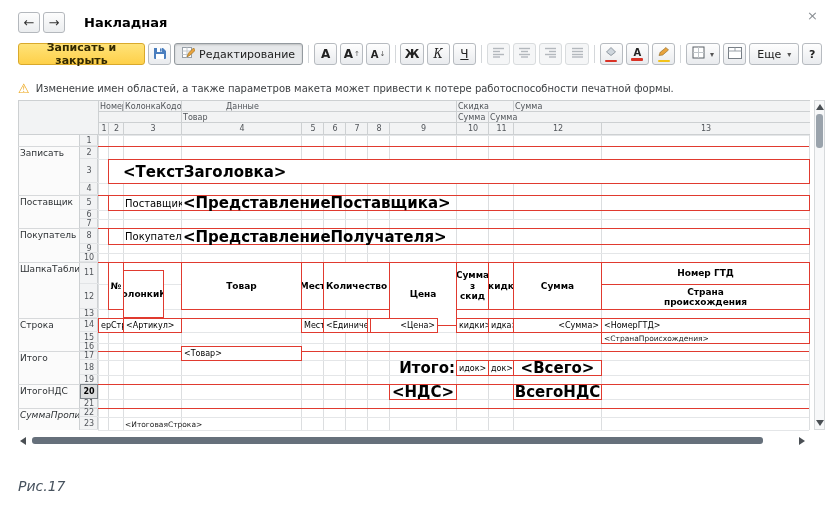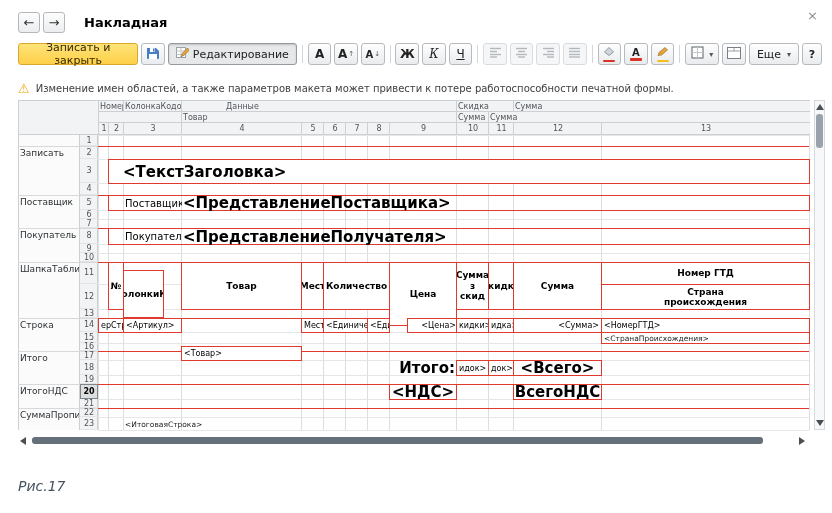--- a/index.html
+++ b/index.html
@@ -5,21 +5,21 @@
   html,body{margin:0;padding:0;}
   body{width:832px;height:513px;background:#fff;font-family:"DejaVu Sans","Liberation Sans",sans-serif;position:relative;overflow:hidden;}
 
   .titlebar{position:absolute;left:18px;top:10px;width:800px;height:24px;display:flex;align-items:center;}
   .navbtn{width:22px;height:21px;margin-right:3px;border:1px solid #b4b8bd;border-radius:3px;background:linear-gradient(#fdfdfd,#ebedef);font-size:13px;color:#333;display:flex;align-items:center;justify-content:center;padding:0;font-family:inherit;}
   .wtitle{margin-left:16px;font-size:13px;font-weight:bold;color:#000;}
   .closex{position:absolute;right:0;top:-2px;font-size:13px;color:#8a8f94;cursor:default;}
 
   .toolbar{position:absolute;left:18px;top:42px;width:804px;height:24px;display:flex;align-items:center;gap:3px;}
   .tbtn{height:22px;border:1px solid #b7bbc0;border-radius:3px;background:linear-gradient(#fefefe,#e9ebee);font-size:11px;color:#222;display:inline-flex;align-items:center;justify-content:center;padding:0 7px;box-sizing:border-box;font-family:inherit;}
-  .yellow{background:linear-gradient(#ffe379,#fed049);border-color:#d9a92c;font-weight:normal;color:#332900;}
+  .yellow{background:linear-gradient(#ffe379,#fed049);border-color:#d9a92c;font-weight:bold;color:#332900;}
   .iconb{width:26px;padding:0;}
   .pressed{background:#e6e8ea;border-color:#949a9f;box-shadow:inset 0 1px 2px rgba(0,0,0,.18);gap:4px;}
   .sep{width:1px;height:18px;background:#d4d7da;margin:0 2px;}
   .fbold{font-weight:bold;font-size:12px;}
   .fital{font-style:italic;font-family:"DejaVu Serif","Liberation Serif",serif;font-size:12px;}
   .fund{text-decoration:underline;font-size:12px;}
   .dis{color:#b7bbc0;background:#f5f6f7;border-color:#d9dcde;}
   .sizemark{font-size:7px;margin-left:1px;color:#555;}
   .colbtn{flex-direction:column;gap:1px;width:26px;padding:2px 0;}
   .cbar{width:12px;height:3px;border-radius:1px;}
@@ -314,21 +314,21 @@
     <div class="asep" style="position: absolute; left: 0px; top: 218px; width: 80px; height: 1px;"></div>
     <div class="aname" style="position: absolute; left: 0px; top: 219px; width: 59px; height: 12px;">Строка</div>
     <div class="rln" style="position: absolute; left: 80px; top: 218px; width: 711px; height: 1px;"></div>
     <div class="asep" style="position: absolute; left: 0px; top: 251px; width: 80px; height: 1px;"></div>
     <div class="aname" style="position: absolute; left: 0px; top: 252px; width: 59px; height: 12px;">Итого</div>
     <div class="rln" style="position: absolute; left: 80px; top: 251px; width: 711px; height: 1px;"></div>
     <div class="asep" style="position: absolute; left: 0px; top: 284px; width: 80px; height: 1px;"></div>
     <div class="aname" style="position: absolute; left: 0px; top: 285px; width: 59px; height: 12px;">ИтогоНДС</div>
     <div class="rln" style="position: absolute; left: 80px; top: 284px; width: 711px; height: 1px;"></div>
     <div class="asep" style="position: absolute; left: 0px; top: 308px; width: 80px; height: 1px;"></div>
-    <div class="aname" style="position: absolute; left: 0px; top: 309px; width: 59px; height: 12px;">СуммаПропи</div>
+    <div class="aname" style="position: absolute; left: 0px; top: 309px; width: 59px; height: 12px; font-style: italic;">СуммаПропи</div>
     <div class="rln" style="position: absolute; left: 80px; top: 308px; width: 711px; height: 1px;"></div>
     <div class="gcell big red" style="position: absolute; left: 90px; top: 59px; width: 702px; height: 25px;">&lt;ТекстЗаголовка&gt;</div>
     <div class="rbox" style="position: absolute; left: 90px; top: 95px; width: 702px; height: 16px;"></div>
     <div class="gcell norm" style="position: absolute; left: 105px; top: 95px; width: 59px; height: 16px;">Поставщик:</div>
     <div class="gcell boldv" style="position: absolute; left: 163px; top: 95px; width: 276px; height: 16px;">&lt;ПредставлениеПоставщика&gt;</div>
     <div class="rbox" style="position: absolute; left: 90px; top: 128px; width: 702px; height: 17px;"></div>
     <div class="gcell norm" style="position: absolute; left: 105px; top: 128px; width: 59px; height: 17px;">Покупатель:</div>
     <div class="gcell boldv" style="position: absolute; left: 163px; top: 128px; width: 276px; height: 17px;">&lt;ПредставлениеПолучателя&gt;</div>
     <div class="gcell hdr" style="position: absolute; left: 90px; top: 162px; width: 16px; height: 48px;">№</div>
     <div class="gcell hdr" style="position: absolute; left: 105px; top: 170px; width: 41px; height: 48px;">КолонкиКо</div>
@@ -342,21 +342,21 @@
     <div class="gcell hdr" style="position: absolute; left: 495px; top: 162px; width: 89px; height: 48px;">Сумма</div>
     <div class="gcell hdr" style="position: absolute; left: 583px; top: 162px; width: 209px; height: 23px;">Номер ГТД</div>
     <div class="gcell hdr" style="position: absolute; left: 583px; top: 184px; width: 209px; height: 26px;">Страна
 происхождения</div>
     <div class="gcell red" style="position: absolute; left: 80px; top: 218px; width: 26px; height: 15px;">ерСтр</div>
     <div class="gcell red" style="position: absolute; left: 105px; top: 218px; width: 59px; height: 15px;">&lt;Артикул&gt;</div>
     <div class="gcell red" style="position: absolute; left: 163px; top: 218px; width: 121px; height: 15px; margin-top: 28px;">&lt;Товар&gt;</div>
     <div class="gcell red" style="position: absolute; left: 283px; top: 218px; width: 23px; height: 15px;">Мест&gt;</div>
     <div class="gcell red" style="position: absolute; left: 305px; top: 218px; width: 45px; height: 15px;">&lt;Единичество&gt;</div>
     <div class="gcell red" style="position: absolute; left: 349px; top: 218px; width: 23px; height: 15px;">&lt;Еди</div>
-    <div class="gcell red right" style="position: absolute; left: 389px; top: 218px; width: 52px; height: 15px;">&lt;Цена&gt;</div>
+    <div class="gcell red right" style="position: absolute; left: 352px; top: 218px; width: 68px; height: 15px;">&lt;Цена&gt;</div>
     <div class="gcell red" style="position: absolute; left: 438px; top: 218px; width: 33px; height: 15px;">кидки&gt;</div>
     <div class="gcell red" style="position: absolute; left: 470px; top: 218px; width: 26px; height: 15px;">идка&gt;</div>
     <div class="gcell red right" style="position: absolute; left: 495px; top: 218px; width: 89px; height: 15px;">&lt;Сумма&gt;</div>
     <div class="gcell red" style="position: absolute; left: 583px; top: 218px; width: 209px; height: 15px;">&lt;НомерГТД&gt;</div>
     <div class="gcell tiny red" style="position: absolute; left: 583px; top: 232px; width: 209px; height: 12px;">&lt;СтранаПроисхождения&gt;</div>
     <div class="gcell boldv right" style="position: absolute; left: 371px; top: 260px; width: 68px; height: 16px;">Итого:</div>
     <div class="gcell red" style="position: absolute; left: 438px; top: 260px; width: 33px; height: 16px;">идок&gt;</div>
     <div class="gcell red" style="position: absolute; left: 470px; top: 260px; width: 26px; height: 16px;">док&gt;</div>
     <div class="gcell boldv center red" style="position: absolute; left: 495px; top: 260px; width: 89px; height: 16px;">&lt;Всего&gt;</div>
     <div class="gcell boldv right red" style="position: absolute; left: 371px; top: 284px; width: 68px; height: 16px;">&lt;НДС&gt;</div>

